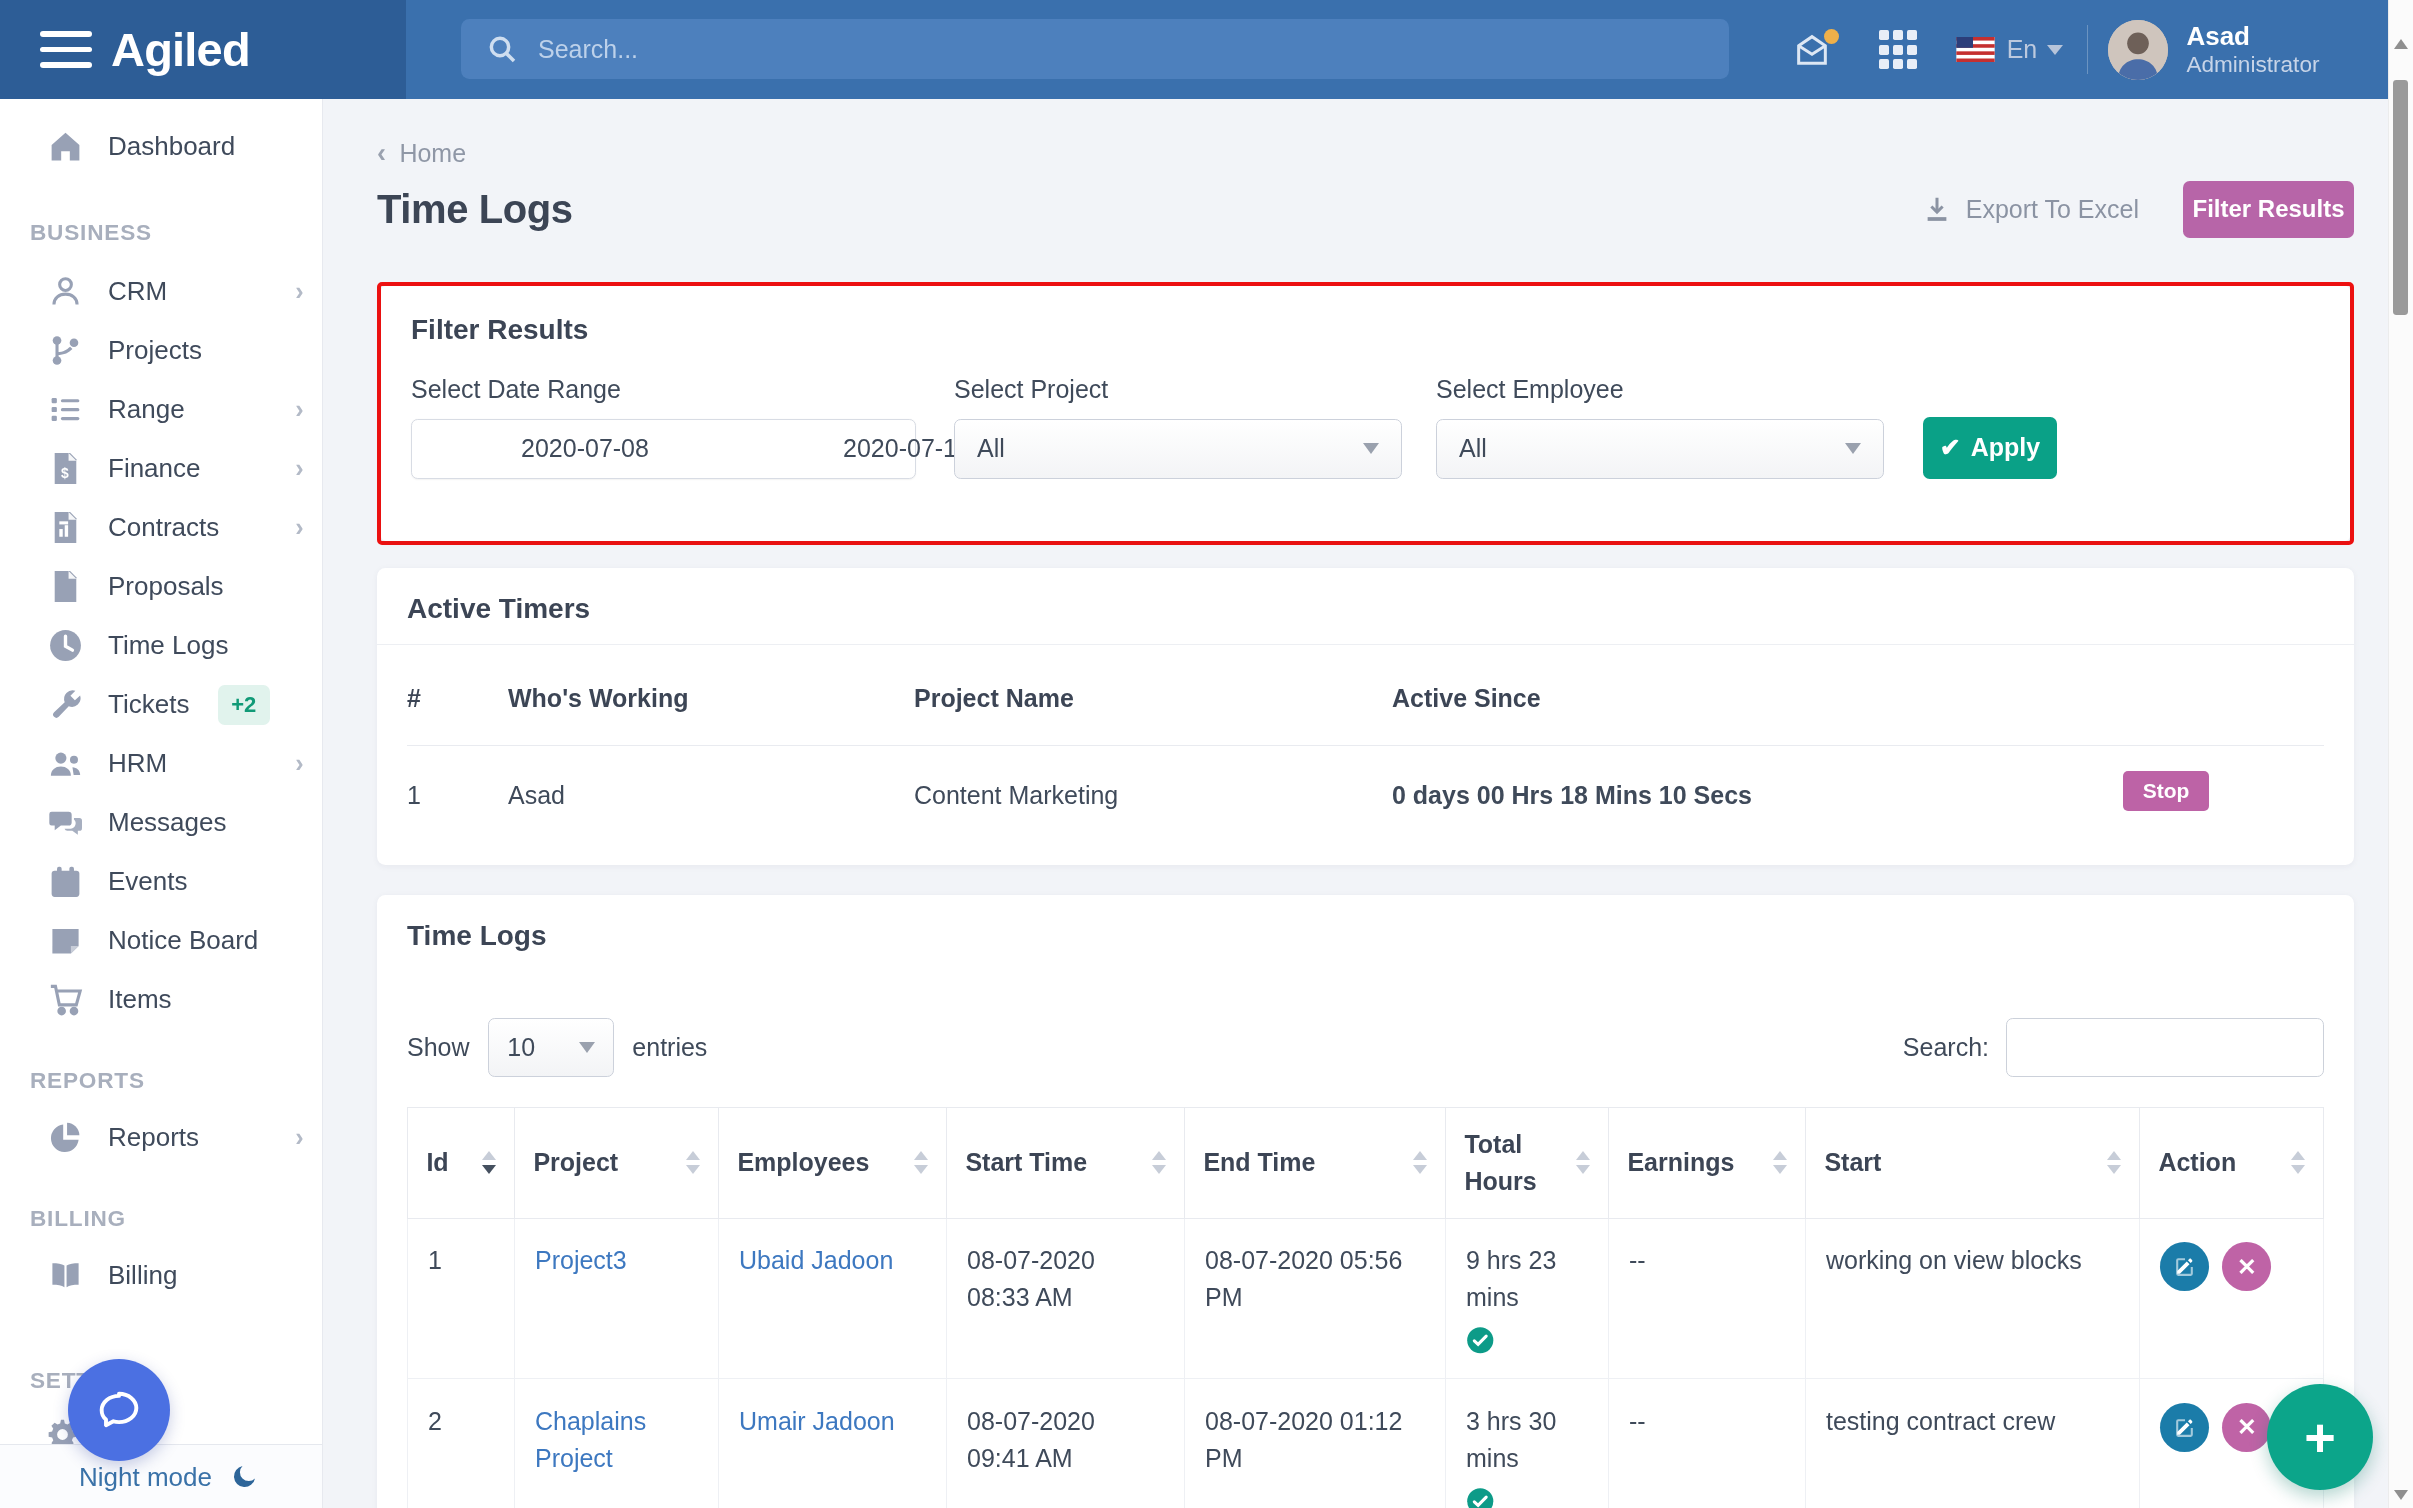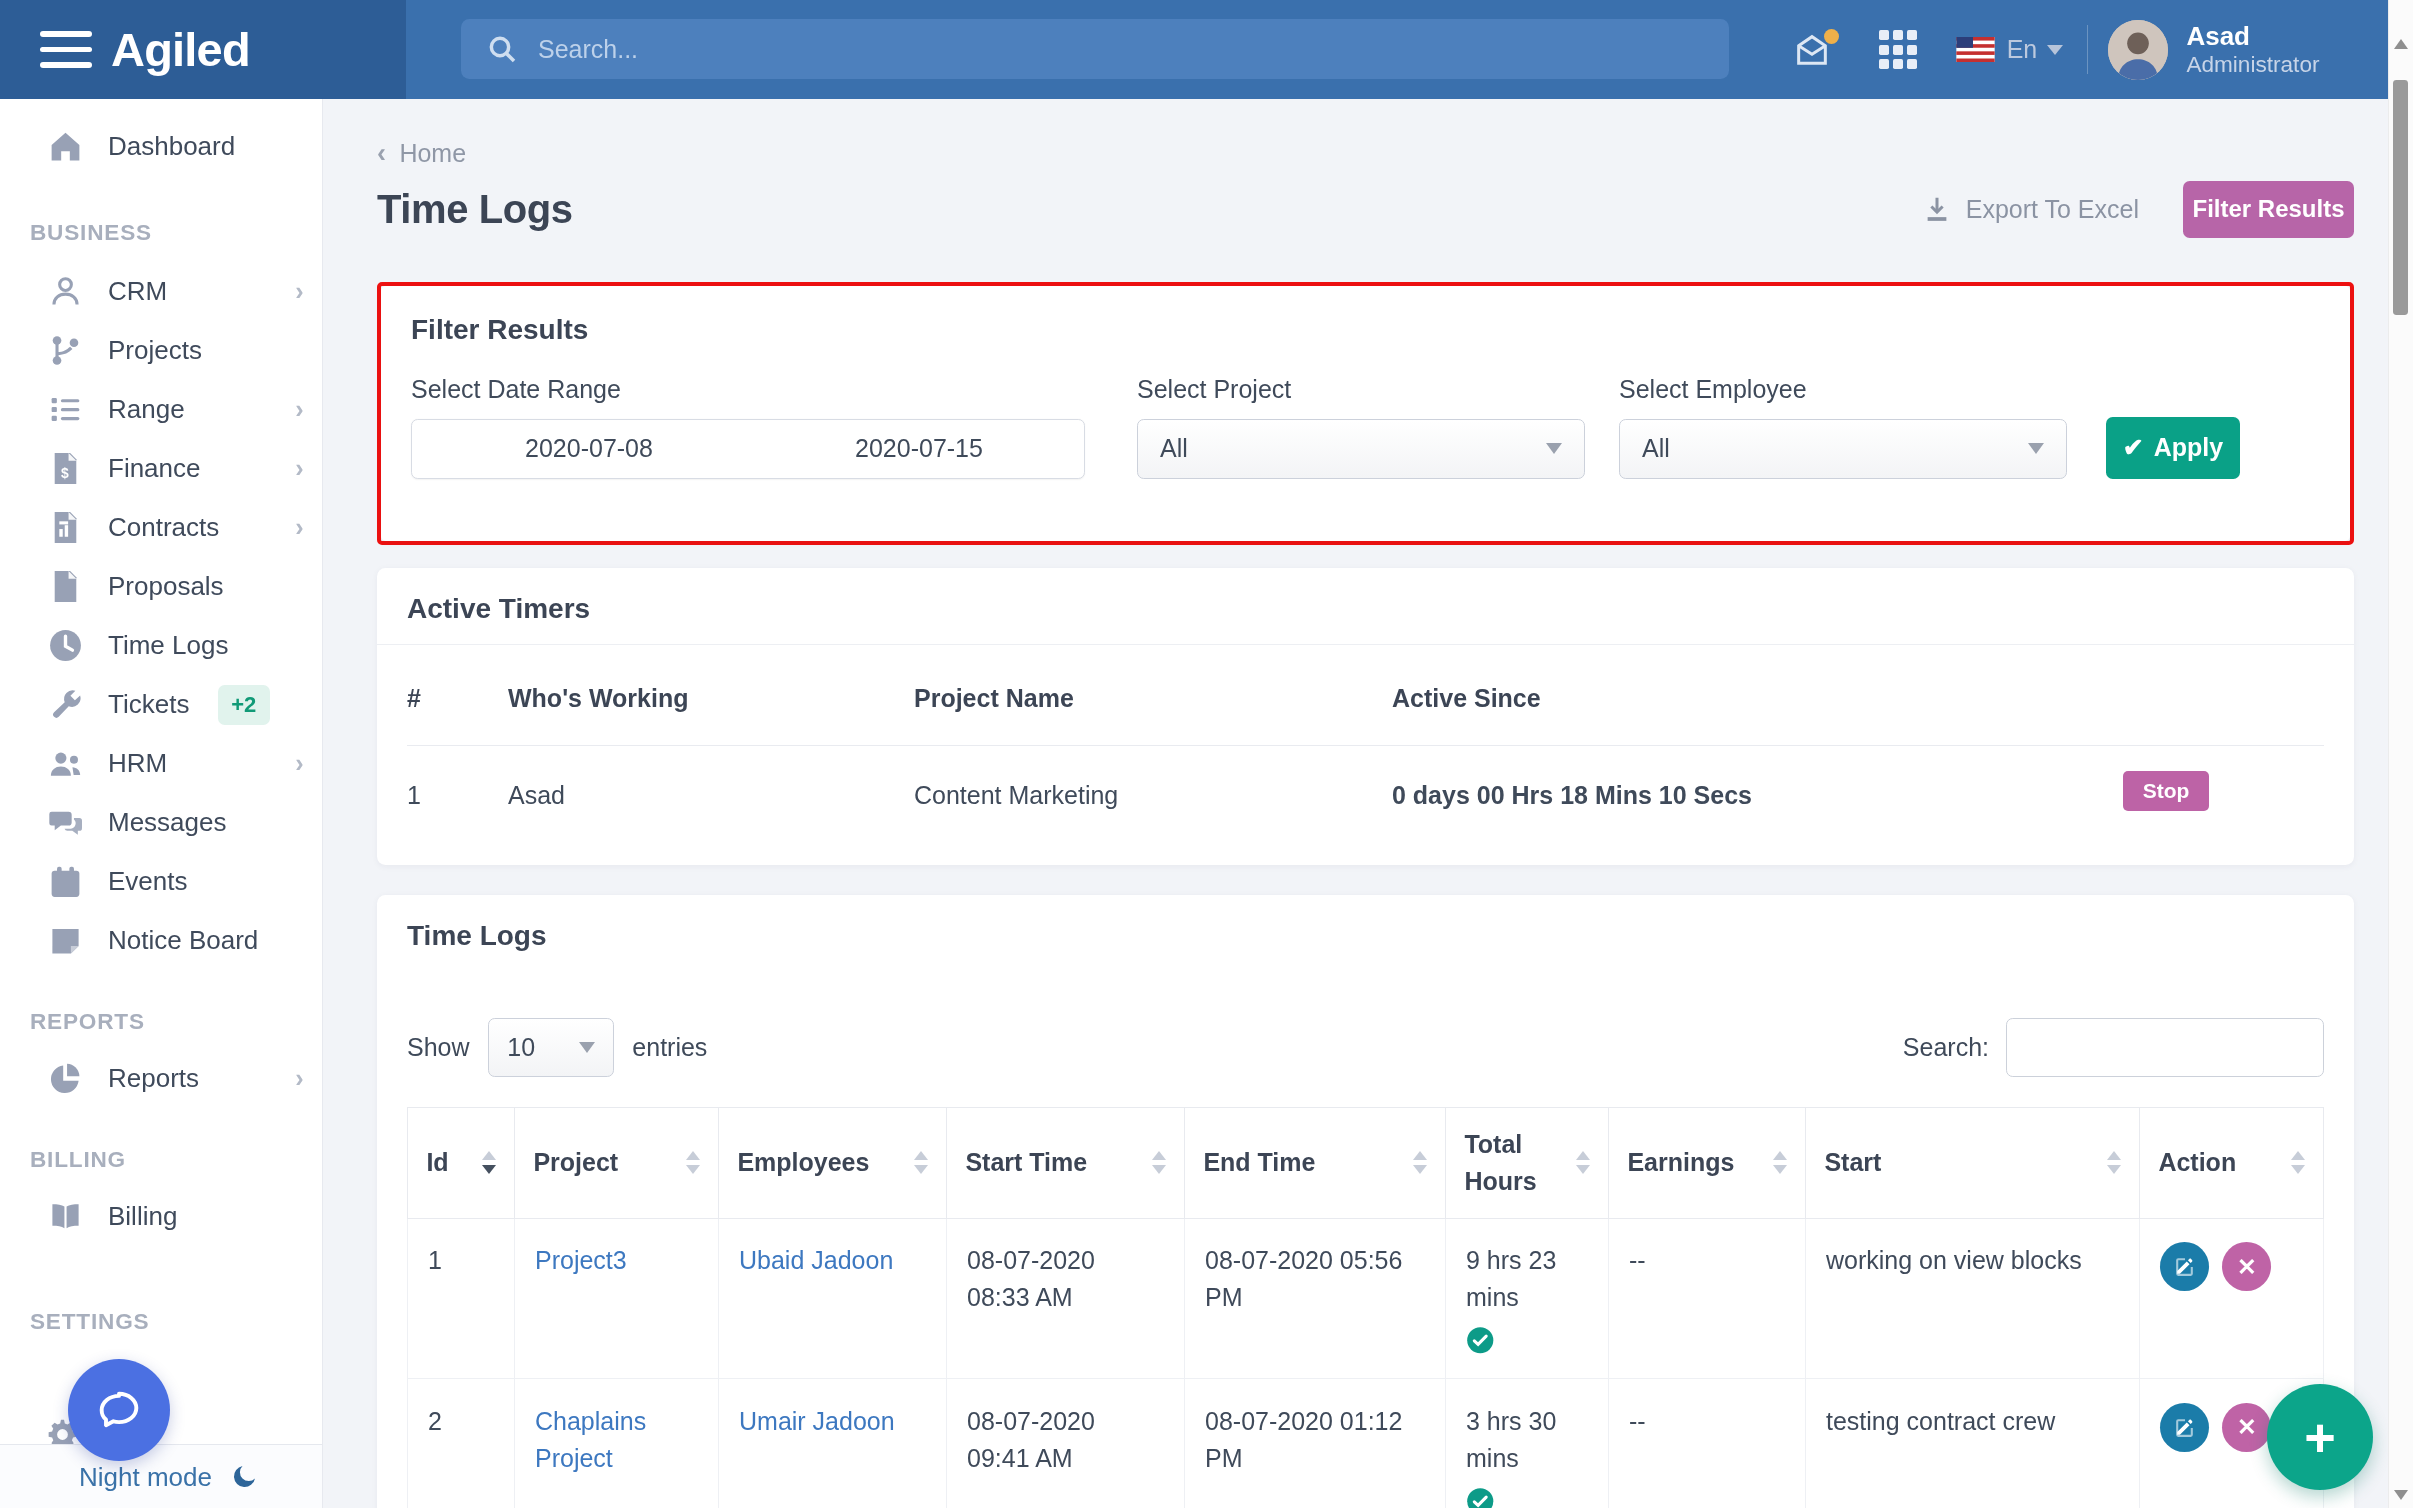--- a/index.html
+++ b/index.html
@@ -63,21 +63,21 @@
   .card { background:#fff; border-radius:8.4px; box-shadow:0 1.7px 6.7px rgba(30,45,80,.05); }
 
   
   .red-annotation { margin-top:44px; border:4.2px solid #ee1111; border-radius:5px; }
   .filter-card { border-radius:5px; padding:28.5px 30px 0; height:255px; }
   .filter-title { font-size:28px; font-weight:700; color:#3c4555; }
   .filter-row { display:flex; align-items:flex-end; margin-top:28.5px; }
   .fgroup { display:flex; flex-direction:column; }
   .flabel { font-size:25px; color:#3f4a5a; }
   .fcontrol { margin-top:15px; height:60px; }
-  .daterange { display:flex; width:674px; background:#fff; border:0.8px solid #d8dce4; border-radius:6.7px; box-shadow:0 0.8px 1.7px rgba(0,0,0,.05); margin-right:52px;padding-left:12px; }
+  .daterange { display:flex; width:505px; background:#fff; border:0.8px solid #d8dce4; border-radius:6.7px; box-shadow:0 0.8px 1.7px rgba(0,0,0,.05); margin-right:38px;padding-left:12px; }
   .daterange input { flex:1; border:none; outline:none; text-align:center; font-size:25px; color:#3f4a5a; background:transparent; font-family:"Liberation Sans",sans-serif; }
   .sel { width:448px; display:flex; align-items:center; justify-content:space-between; padding:0 22px; background:linear-gradient(#ffffff,#f3f4f6); border:0.8px solid #ccd1db; border-radius:6.7px; font-size:25px; color:#3f4a5a; cursor:pointer; margin-right:34px; }
   .sel-caret { width:0; height:0; border-left:8.4px solid transparent; border-right:8.4px solid transparent; border-top:11px solid #9aa1ae; }
   .apply-btn { margin-left:5px; width:134px; height:62px; background:#0aa187; color:#fff; border:none; border-radius:6.7px; font-size:25px; font-weight:700; cursor:pointer; display:flex; align-items:center; justify-content:center; font-family:"Liberation Sans",sans-serif; }
   .apply-btn .chk { margin-right:10px; font-size:25px; }
 
   
   .timers-card { margin-top:23.5px; height:297px; overflow:hidden; }
   .card-header { padding:25px 30px 18.4px; font-size:28px; font-weight:700; color:#3c4555; }
   .card-header.bordered { border-bottom:0.8px solid #edeff3; }
@@ -337,20 +337,30 @@
     <div class="s-item">
       <span class="s-icon">
           <svg viewBox="0 0 24 24" fill="#98a1b5">
             <path d="M3.5 4.5h17v11l-5 5h-12z"></path>
             <path d="M15.5 20.5v-5h5z" fill="#c8cdd8"></path>
           </svg>
         </span>
       <span class="s-label">Notice Board</span>
     </div>
 
+    <div class="s-item">
+      <span class="s-icon">
+          <svg viewBox="0 0 24 24" fill="none" stroke="#98a1b5" stroke-width="2">
+            <path d="M2.5 3.5h3l2.5 12h11l2.5-9H6.5"></path>
+            <circle cx="9.5" cy="19.5" r="1.8" fill="#98a1b5"></circle>
+            <circle cx="17.5" cy="19.5" r="1.8" fill="#98a1b5"></circle>
+          </svg>
+        </span>
+      <span class="s-label">Items</span>
+    </div>
 
     <div class="s-section tight">REPORTS</div>
 
     <div class="s-item">
       <span class="s-icon">
           <svg viewBox="0 0 24 24" fill="#98a1b5">
             <path d="M10.5 3.5a9 9 0 1 0 10 10h-10z"></path>
             <path d="M13 2.5v8h8a8.2 8.2 0 0 0-8-8z"></path>
           </svg>
         </span>

